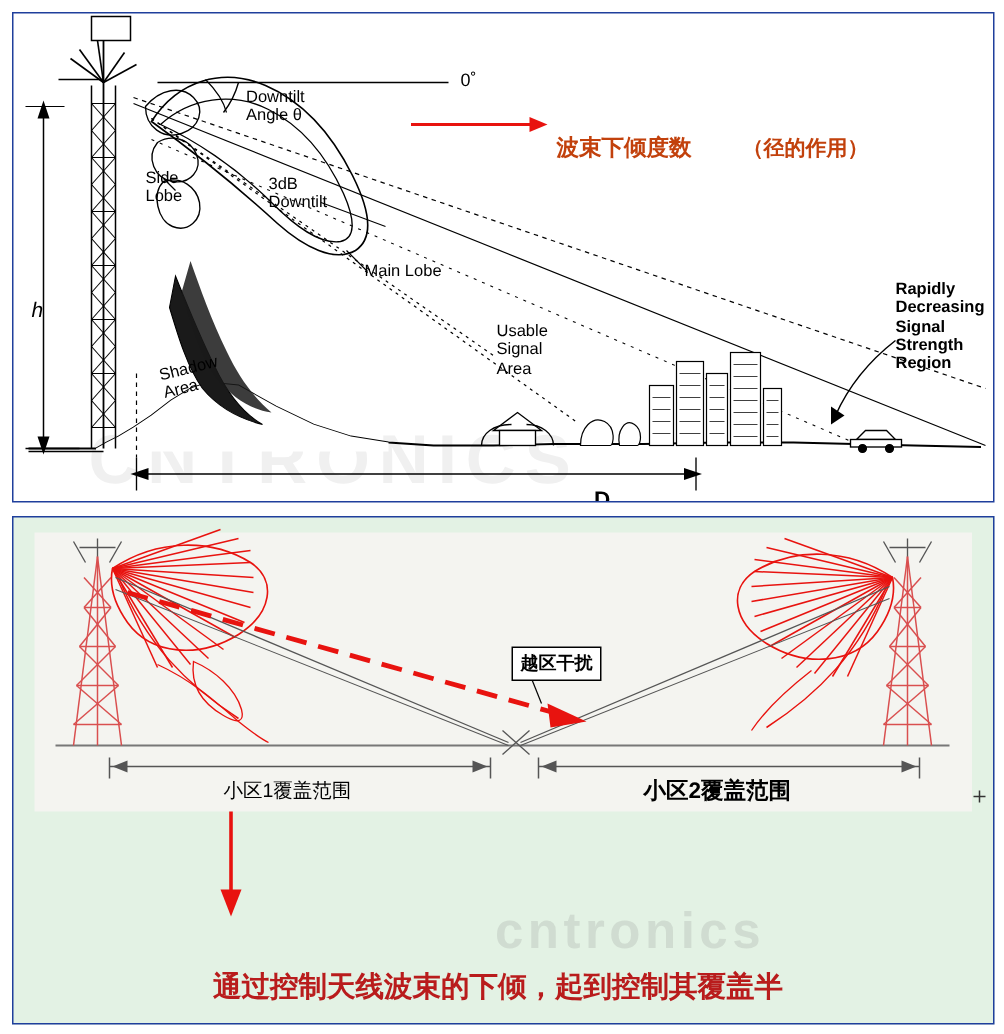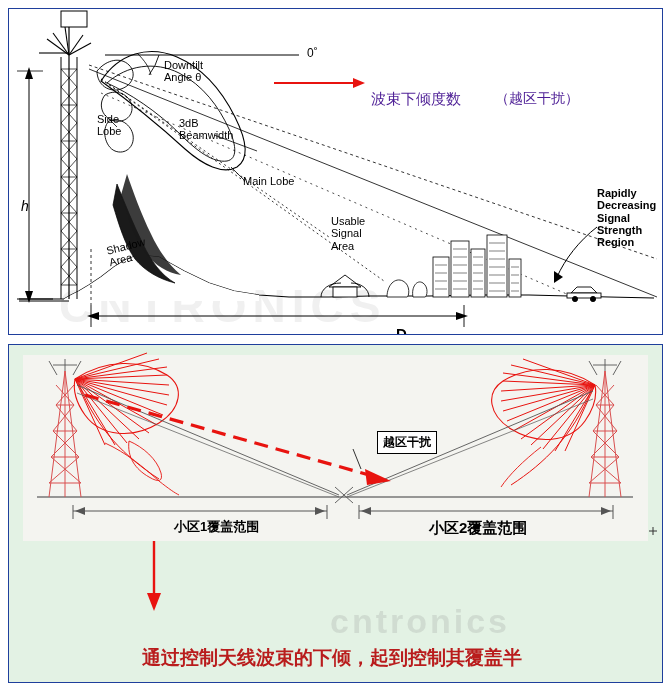--- a/index.html
+++ b/index.html
@@ -46,22 +46,22 @@
   .svg-top { position: absolute; left: 0; top: 0; }
 
   .lbl {
     position: absolute;
     font-family: "Liberation Sans", sans-serif;
     color: #000;
     line-height: 1.12;
     white-space: pre;
   }
   .lbl-red {
-    color: #4c1d95;
-    font-weight: normal;
+    color: #c2410c;
+    font-weight: bold;
   }
 
   
   .panel-bottom {
     position: absolute;
     left: 8px;
     top: 344px;
     width: 653px;
     height: 337px;
     border: 1px solid #1f3f9c;
@@ -291,39 +291,39 @@
         <circle cx="584" cy="290" r="2.6" fill="#000"></circle>
       </g>
     </svg>
 
     <div class="lbl" style="left:298px; top:38px; font-size:12px;">0˚</div>
     <div class="lbl" style="left:155px; top:50px; font-size:11px;">Downtilt
 Angle θ</div>
     <div class="lbl" style="left:88px; top:104px; font-size:11px;">Side
 Lobe</div>
     <div class="lbl" style="left:170px; top:108px; font-size:11px;">3dB
-Beamwidth</div>
+Downtilt</div>
     <div class="lbl" style="left:234px; top:166px; font-size:11px;">Main Lobe</div>
     <div class="lbl" style="left:322px; top:206px; font-size:11px;">Usable
 Signal
 Area</div>
     <div class="lbl" style="left:96px; top:236px; font-size:11px; transform:rotate(-14deg); transform-origin:left top;">Shadow
 Area</div>
     <div class="lbl" style="left:588px; top:178px; font-size:11px;font-weight:bold;">Rapidly
 Decreasing
 Signal
 Strength
 Region</div>
     <div class="lbl" style="left:12px; top:190px; font-size:14px; font-style:italic;">h</div>
     <div class="lbl" style="left:362px; top:300px; font-size:15px; font-weight:bold;">
       <span>D</span><sub style="font-size:10px;">max</sub>
     </div>
 
     <div class="lbl lbl-red" style="left:362px; top:82px; font-size:15px;">波束下倾度数</div>
-    <div class="lbl lbl-red" style="left:486px; top:82px; font-size:14px;">（越区干扰）</div>
+    <div class="lbl lbl-red" style="left:486px; top:82px; font-size:14px;">（径的作用）</div>
   </div>
 
   <div class="panel-bottom">
 
     <div class="inner-white"></div>
 
     <svg class="svg-bottom" width="653" height="337" viewBox="0 0 653 337">
 
       <line x1="28" y1="152" x2="624" y2="152" stroke="#777" stroke-width="1.4"></line>
 
@@ -442,23 +442,23 @@
       <polygon points="352,166 362,162 362,170" fill="#555"></polygon>
       <polygon points="602,166 592,162 592,170" fill="#555"></polygon>
 
       <line x1="640" y1="186" x2="648" y2="186" stroke="#333" stroke-width="1"></line>
       <line x1="644" y1="182" x2="644" y2="190" stroke="#333" stroke-width="1"></line>
 
       <line x1="145" y1="196" x2="145" y2="254" stroke="#e8130f" stroke-width="2.4"></line>
       <polygon points="145,266 138,248 152,248" fill="#e8130f"></polygon>
     </svg>
 
-    <div class="box-label" style="left:332px; top:86px;margin-left:36px;">越区干扰</div>
-
-    <div class="lbl" style="left:165px; top:175px; font-size:13px; font-weight:bold;">小区1覆盖范围</div>
+    <div class="box-label" style="left:332px; top:86px;">越区干扰</div>
+
+    <div class="lbl" style="left:140px; top:175px; font-size:13px; font-weight:normal;">小区1覆盖范围</div>
     <div class="lbl" style="left:420px; top:175px; font-size:15px; font-weight:bold;">小区2覆盖范围</div>
 
     <div class="cn-red" style="position:absolute; left:133px; top:272px; font-size:19px;">通过控制天线波束的下倾，起到控制其覆盖半</div>
 
   </div>
 
   <div class="wm-ghost">cntronics</div>
 
 </div>
 

